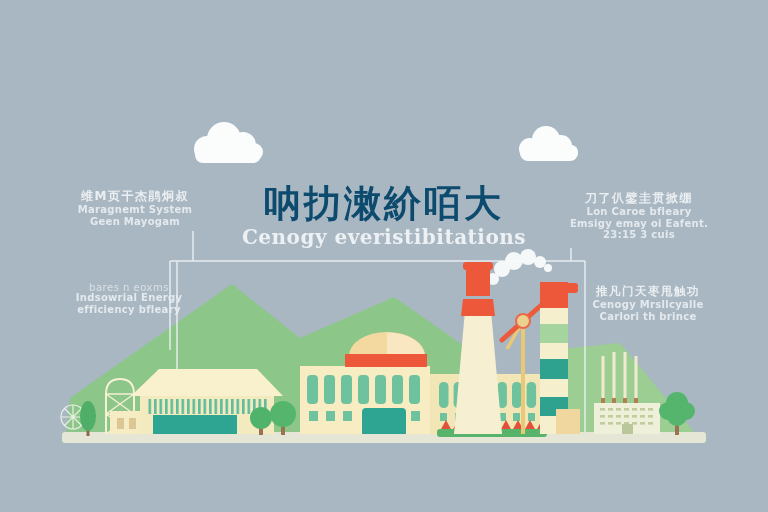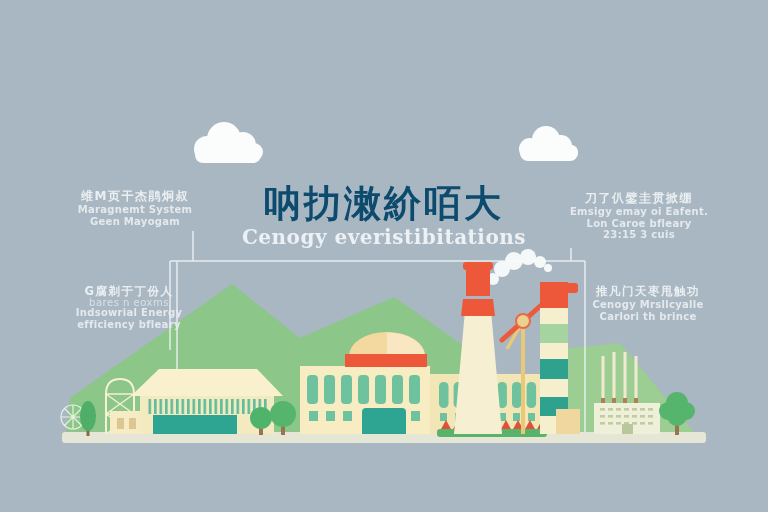--- a/index.html
+++ b/index.html
@@ -214,27 +214,26 @@
   </div>
 
   <div class="callout lt">
     <div class="cn">维M页干杰鹃炯叔</div>
     <div class="en">Maragnemt System</div>
     <div class="en">Geen Mayogam</div>
   </div>
 
   <div class="callout rt">
     <div class="cn">刀了仈鐾圭贯掀绷</div>
+    <div class="en">Lon Caroe bfleary</div>
     <div class="en">Emsigy emay oi Eafent.</div>
-    <div class="en">Lon Caroe bfleary</div>
     <div class="en">23:15 3 cuis</div>
   </div>
 
   <div class="callout lb">
-    <div class="cn">G腐剃于丁份人</div>
     <div class="tiny">bares n eoxms</div>
     <div class="en">Indsowrial Energy</div>
     <div class="en">efficiency bfleary</div>
   </div>
 
   <div class="callout rb">
     <div class="cn">推凡门天枣甩触功</div>
     <div class="en">Cenogy Mrsllcyalle</div>
     <div class="en">Carlori th brince</div>
   </div>

